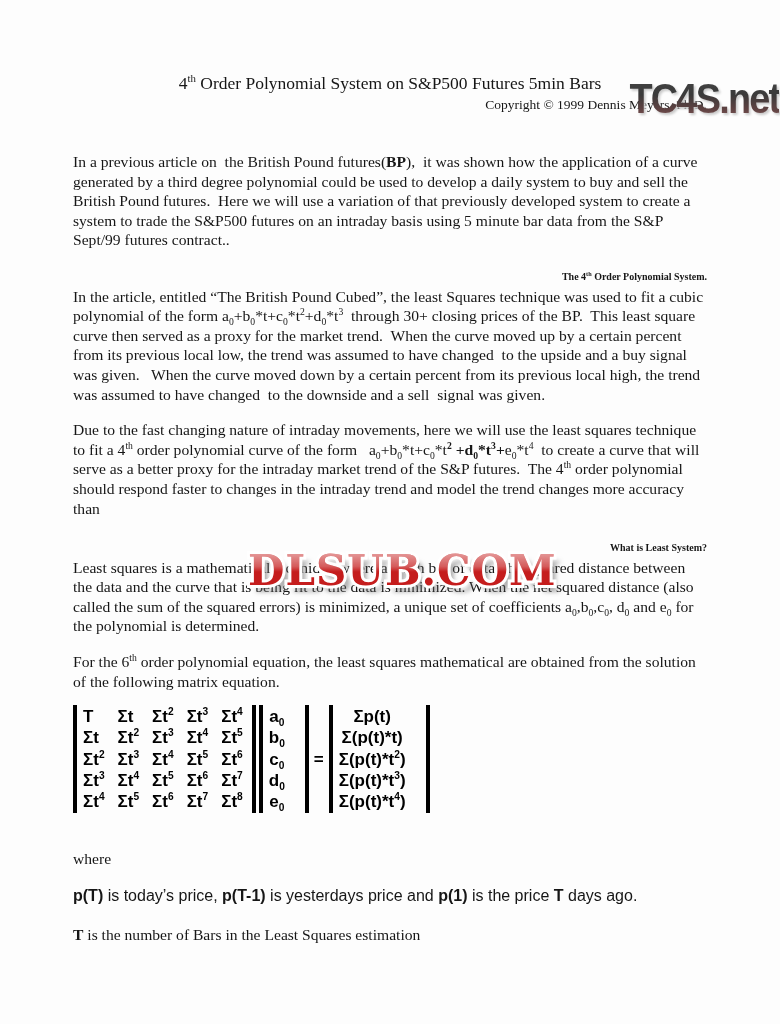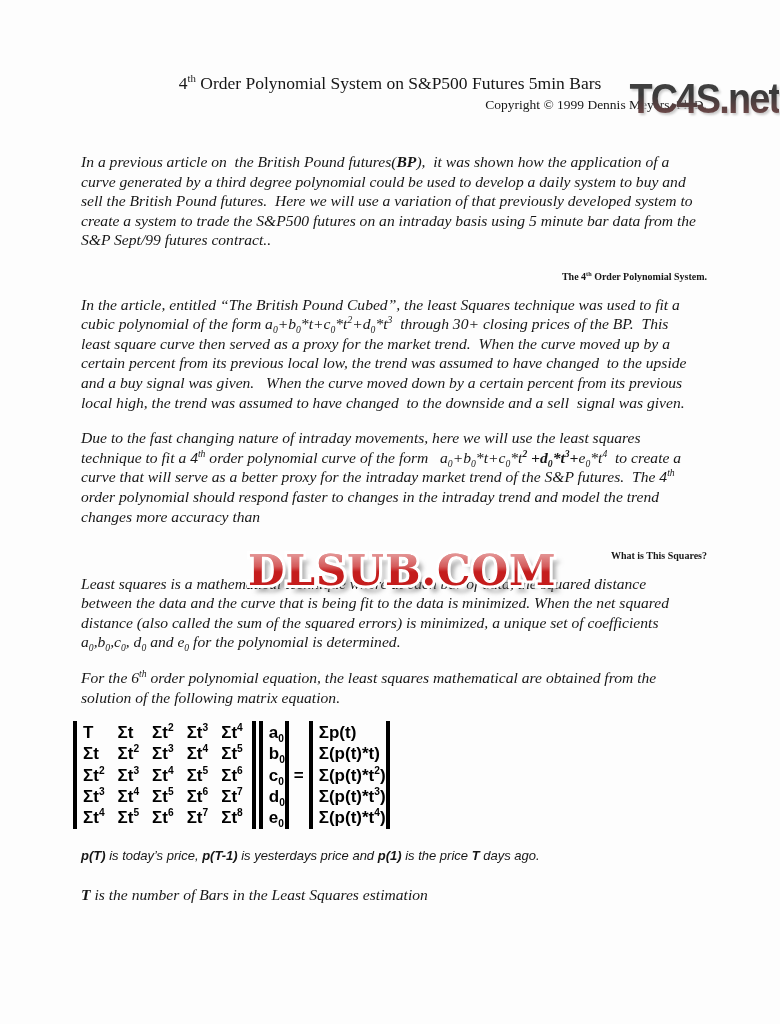--- a/index.html
+++ b/index.html
@@ -5,21 +5,21 @@
   html,body{margin:0;padding:0;}
   body{
     width:780px;height:1024px;position:relative;overflow:hidden;
     background:#fdfdfd;color:#161616;
     font-family:"Liberation Serif", serif;
   }
   .page{position:relative;width:780px;height:1024px;}
   .content{padding:0 73px;}
   sup,sub{line-height:0;font-size:62%;}
   .b{font-weight:700;}
-  p{margin:8px;font-style:italic;}
+  p{margin:0;}
 
   
   .wm-logo{
     position:absolute;top:2px;right:1px;
     font-family:"Liberation Sans", sans-serif;
     font-weight:800;font-size:43px;letter-spacing:-2px;
     transform:scaleX(0.88);transform-origin:100% 50%;
     background:linear-gradient(180deg,#474747 0%,#3a3a3a 42%,#5f4242 72%,#8f6363 100%);
     -webkit-background-clip:text;background-clip:text;color:transparent;
     filter:drop-shadow(2px 2px 1px #c9c9c9);
@@ -46,29 +46,29 @@
     display:flex;align-items:stretch;margin-top:14px;
     font-family:"Liberation Sans", sans-serif;font-weight:700;
     font-size:17px;line-height:21.2px;color:#000;
   }
   .mbar{width:4px;background:#000;flex:none;}
   .gapbar{margin-left:3px;}
   .mgrid{
     display:grid;grid-template-columns:repeat(5,auto);
     column-gap:13px;padding:1px 9px 1px 6px;justify-items:start;
   }
-  .mcol{display:flex;flex-direction:column;padding:1px 0 1px 6px;}
+  .mcol{display:flex;flex-direction:column;padding:1px 20px 1px 6px;align-items:center;}
   .meq{align-self:center;padding:0 5px;font-weight:700;}
   .matrix sup{font-size:60%;}
   .matrix sub{font-size:60%;}
 
   .where{margin-top:36px;font-size:15.6px;line-height:19.6px;}
   .price-line{
     margin-top:17px;font-family:"Liberation Sans", sans-serif;
-    font-size:13px;line-height:19px;white-space:pre-wrap;
+    font-size:16px;line-height:19px;white-space:pre-wrap;
   }
   .bars-line{margin-top:20px;font-size:15.6px;line-height:19.6px;white-space:pre-wrap;}
 
   
   .wm-dlsub{
     position:absolute;left:248px;top:476px;
     font-family:"DejaVu Serif", serif;font-weight:700;
     font-size:42px;letter-spacing:1px;white-space:nowrap;line-height:1.1;
   }
   .dl-halo{
@@ -96,21 +96,21 @@
     <div class="title"><span>4</span><sup>th</sup><span> Order Polynomial System on S&amp;P500 Futures 5min Bars</span></div>
     <div class="copyline">Copyright © 1999 Dennis Meyers, Ph.D.</div>
 
     <p class="body mt-intro"><span>In a previous article on  the British Pound futures(</span><span class="b">BP</span><span>),  it was shown how the application of a curve generated by a third degree polynomial could be used to develop a daily system to buy and sell the British Pound futures.  Here we will use a variation of that previously developed system to create a system to trade the S&amp;P500 futures on an intraday basis using 5 minute bar data from the S&amp;P Sept/99 futures contract..</span></p>
 
     <div class="hd mt-sys"><span>The 4</span><sup>th</sup><span> Order Polynomial System.</span></div>
     <p class="body"><span>In the article, entitled “The British Pound Cubed”, the least Squares technique was used to fit a cubic polynomial of the form a</span><sub>0</sub><span>+b</span><sub>0</sub><span>*t+c</span><sub>0</sub><span>*t</span><sup>2</sup><span>+d</span><sub>0</sub><span>*t</span><sup>3</sup><span>  through 30+ closing prices of the BP.  This least square curve then served as a proxy for the market trend.  When the curve moved up by a certain percent from its previous local low, the trend was assumed to have changed  to the upside and a buy signal was given.   When the curve moved down by a certain percent from its previous local high, the trend was assumed to have changed  to the downside and a sell  signal was given.</span></p>
 
     <p class="body mt-intraday"><span>Due to the fast changing nature of intraday movements, here we will use the least squares technique to fit a 4</span><sup>th</sup><span> order polynomial curve of the form   a</span><sub>0</sub><span>+b</span><sub>0</sub><span>*t+c</span><sub>0</sub><span>*t</span><sup class="b">2</sup><span class="b"> +d</span><sub class="b">0</sub><span class="b">*t</span><sup class="b">3</sup><span class="b">+</span><span>e</span><sub>0</sub><span>*t</span><sup>4</sup><span>  to create a curve that will serve as a better proxy for the intraday market trend of the S&amp;P futures.  The 4</span><sup>th</sup><span> order polynomial should respond faster to changes in the intraday trend and model the trend changes more accuracy than</span></p>
 
-    <div class="hd mt-wls">What is This Squares?</div>
+    <div class="hd mt-wls">What is Least System?</div>
     <p class="body"><span>Least squares is a mathematical technique where at each bar of data, the squared distance between the data and the curve that is being fit to the data is minimized. When the net squared distance (also called the sum of the squared errors) is minimized, a unique set of coefficients a</span><sub>0</sub><span>,b</span><sub>0</sub><span>,c</span><sub>0</sub><span>, d</span><sub>0</sub><span> and e</span><sub>0</sub><span> for the polynomial is determined.</span></p>
 
     <p class="body mt-matintro"><span>For the 6</span><sup>th</sup><span> order polynomial equation, the least squares mathematical are obtained from the solution of the following matrix equation.</span></p>
 
     <div class="matrix">
       <div class="mbar"></div>
       <div class="mgrid">
           <div><span>T</span></div>
           <div><span>Σt</span></div>
           <div><span>Σt</span><sup>2</sup></div>
@@ -152,20 +152,21 @@
       <div class="mcol">
           <div><span>Σp(t)</span></div>
           <div><span>Σ(p(t)*t)</span></div>
           <div><span>Σ(p(t)*t</span><sup>2</sup><span>)</span></div>
           <div><span>Σ(p(t)*t</span><sup>3</sup><span>)</span></div>
           <div><span>Σ(p(t)*t</span><sup>4</sup><span>)</span></div>
         </div>
       <div class="mbar"></div>
     </div>
 
+    <div class="where">where</div>
 
     <p class="price-line"><span class="b">p(T)</span><span> is today’s price, </span><span class="b">p(T-1)</span><span> is yesterdays price and </span><span class="b">p(1)</span><span> is the price </span><span class="b">T</span><span> days ago.</span></p>
 
     <p class="bars-line"><span class="b">T</span><span> is the number of Bars in the Least Squares estimation</span></p>
 
   </div>
 
   <div class="wm-dlsub">
     <span class="dl-halo">DLSUB.COM</span>
     <span class="dl-fill">DLSUB.COM</span>

